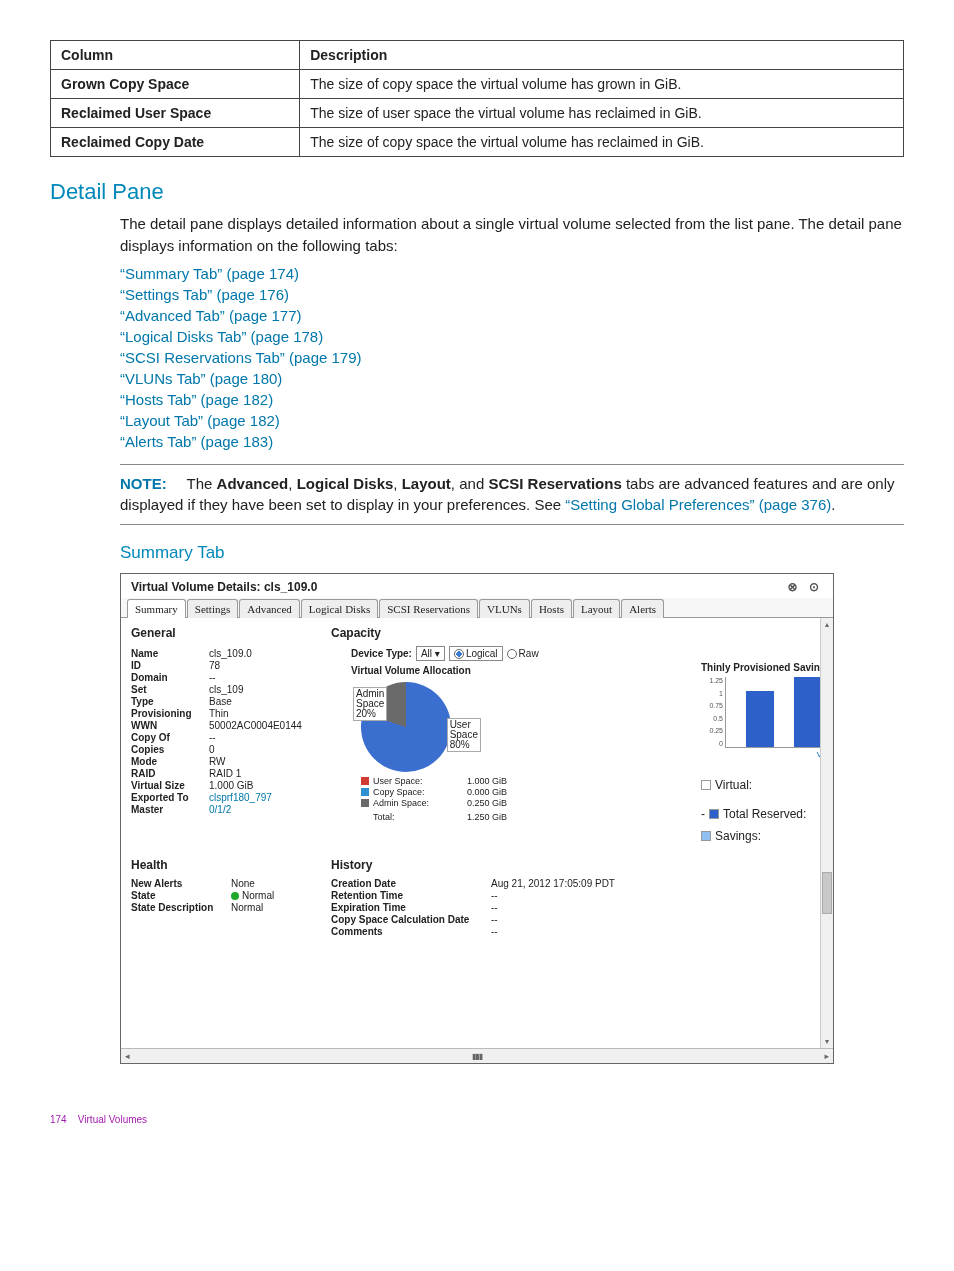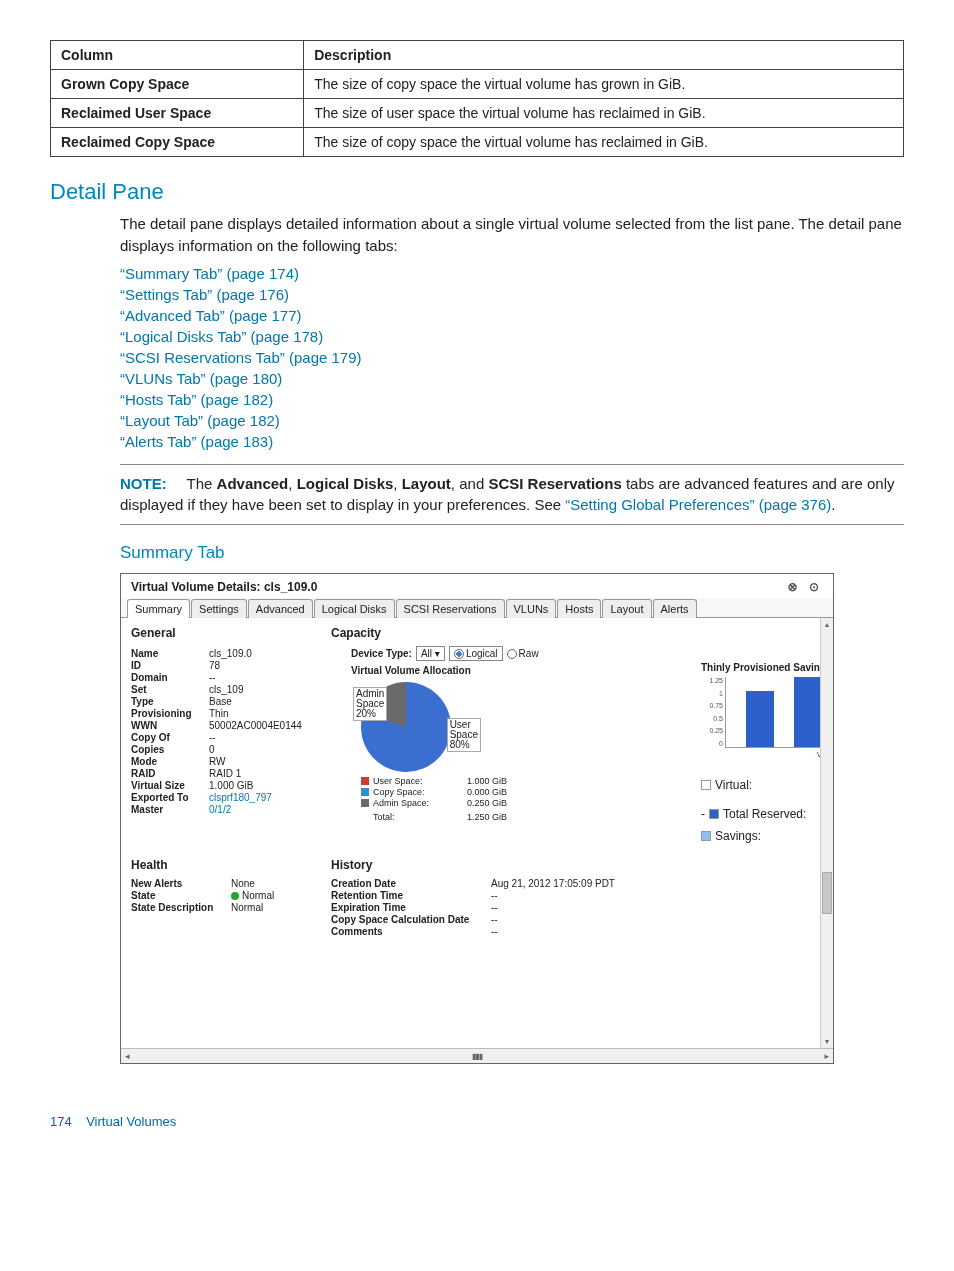--- a/index.html
+++ b/index.html
@@ -48,21 +48,21 @@
     border-top: 1px solid #888;
     border-bottom: 1px solid #888;
     padding: 8px 0;
     margin: 14px 0 4px 70px;
     font-size: 15px;
     line-height: 1.45;
   }
   .note .label { color: #0077aa; font-weight: bold; margin-right: 16px; }
   .note .link { color: #0077aa; }
   .note b { font-weight: bold; }
-  .page-footer { margin-top: 50px; font-size: 13px; color: #0369a1; margin-left: 0; }
+  .page-footer { margin-top: 50px; font-size: 10px; color: #a21caf; margin-left: 0; }
 
   
   .shot-wrap {
     margin: 10px 70px 0 70px;
     border: 1px solid #666;
     background: #fff;
   }
   .shot-title {
     font-weight: bold;
     font-size: 12px;
@@ -71,20 +71,21 @@
     justify-content: space-between;
     align-items: center;
   }
   .shot-title .icons { font-size: 12px; color: #555; letter-spacing: 4px; }
   .tabstrip {
     display: flex;
     border-bottom: 1px solid #999;
     font-size: 11px;
     background: #f7f7f7;
     padding-left: 6px;
+    font-family: Liberation Serif, serif;
   }
   .tabstrip .tab {
     border: 1px solid #999;
     border-bottom: none;
     border-top-left-radius: 3px;
     border-top-right-radius: 3px;
     padding: 3px 7px;
     margin-right: 1px;
     background: #eee;
     position: relative;
@@ -188,21 +189,21 @@
   <tbody>
     <tr>
       <td class="bold">Grown Copy Space</td>
       <td>The size of copy space the virtual volume has grown in GiB.</td>
     </tr>
     <tr>
       <td class="bold">Reclaimed User Space</td>
       <td>The size of user space the virtual volume has reclaimed in GiB.</td>
     </tr>
     <tr>
-      <td class="bold">Reclaimed Copy Space</td>
+      <td class="bold">Reclaimed Copy Date</td>
       <td>The size of copy space the virtual volume has reclaimed in GiB.</td>
     </tr>
   </tbody>
 </table>
 
 <h2 class="section">Detail Pane</h2>
 <p class="bodytext">The detail pane displays detailed information about a single virtual volume selected from the list pane. The detail pane displays information on the following tabs:</p>
 
 <div class="linklist">
   <div>“Summary Tab” (page 174)</div>

